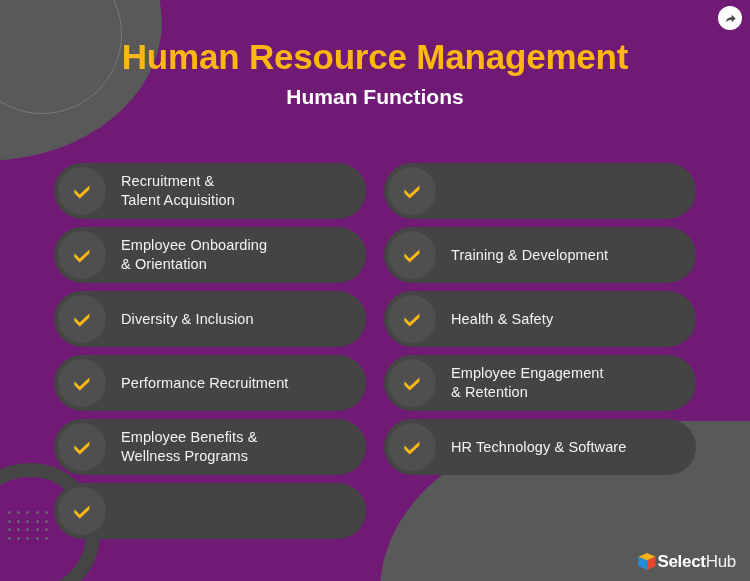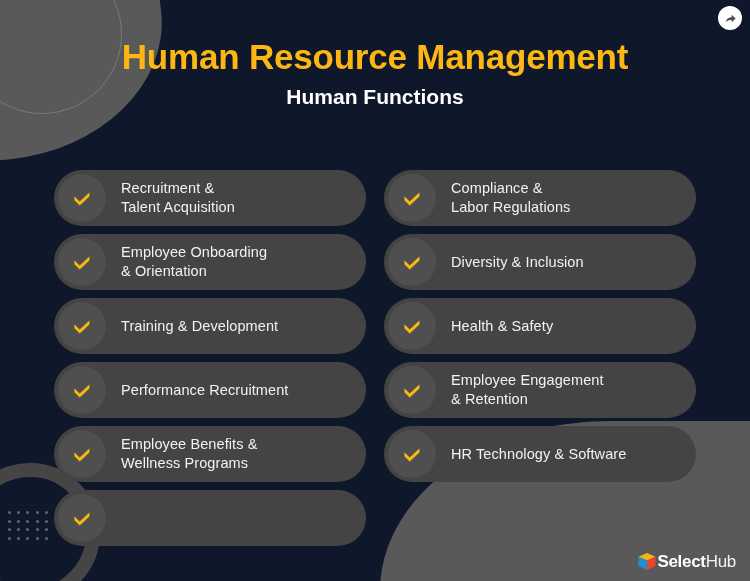--- a/index.html
+++ b/index.html
@@ -14,21 +14,21 @@
     font-family: "Liberation Sans", sans-serif;
     background: #4d4d4d;
     position: relative;
   }
 
   .slide {
     position: absolute;
     inset: 0;
     width: 750px;
     height: 581px;
-    background: #0f172a;
+    background: #701a75;
     overflow: hidden;
   }
 
   
   .deco { position: absolute; pointer-events: none; }
 
   .deco-top-left {
     top: -140px;
     left: -170px;
     width: 330px;
@@ -137,21 +137,21 @@
     margin-top: 4px;
     font-size: 21px;
     font-weight: bold;
     color: #ffffff;
     line-height: 26px;
   }
 
   
   .grid {
     position: absolute;
-    top: 170px;
+    top: 163px;
     left: 54px;
     width: 642px;
     display: grid;
     grid-template-columns: 312px 312px;
     column-gap: 18px;
     row-gap: 8px;
     z-index: 5;
   }
 
   .pill {
@@ -260,49 +260,47 @@
       </span>
       <span class="pill-label">Recruitment &amp;
 Talent Acquisition</span>
     </div>
     <div class="pill">
       <span class="check-circle">
         <svg width="20" height="16" viewBox="0 0 20 16">
             <path d="M2.4 6.2 L7.7 11.6 L17.4 2.4 L17.4 6.4 L7.7 15.6 L2.4 10.2 Z" fill="#fcb713"></path>
           </svg>
       </span>
-      <span class="pill-label">Compliance &amp;
-Labor Regulations</span>
     </div>
 
     <div class="pill">
       <span class="check-circle">
         <svg width="20" height="16" viewBox="0 0 20 16">
             <path d="M2.4 6.2 L7.7 11.6 L17.4 2.4 L17.4 6.4 L7.7 15.6 L2.4 10.2 Z" fill="#fcb713"></path>
           </svg>
       </span>
       <span class="pill-label">Employee Onboarding
 &amp; Orientation</span>
     </div>
     <div class="pill">
       <span class="check-circle">
         <svg width="20" height="16" viewBox="0 0 20 16">
             <path d="M2.4 6.2 L7.7 11.6 L17.4 2.4 L17.4 6.4 L7.7 15.6 L2.4 10.2 Z" fill="#fcb713"></path>
           </svg>
       </span>
+      <span class="pill-label">Training &amp; Development</span>
+    </div>
+
+    <div class="pill">
+      <span class="check-circle">
+        <svg width="20" height="16" viewBox="0 0 20 16">
+            <path d="M2.4 6.2 L7.7 11.6 L17.4 2.4 L17.4 6.4 L7.7 15.6 L2.4 10.2 Z" fill="#fcb713"></path>
+          </svg>
+      </span>
       <span class="pill-label">Diversity &amp; Inclusion</span>
-    </div>
-
-    <div class="pill">
-      <span class="check-circle">
-        <svg width="20" height="16" viewBox="0 0 20 16">
-            <path d="M2.4 6.2 L7.7 11.6 L17.4 2.4 L17.4 6.4 L7.7 15.6 L2.4 10.2 Z" fill="#fcb713"></path>
-          </svg>
-      </span>
-      <span class="pill-label">Training &amp; Development</span>
     </div>
     <div class="pill">
       <span class="check-circle">
         <svg width="20" height="16" viewBox="0 0 20 16">
             <path d="M2.4 6.2 L7.7 11.6 L17.4 2.4 L17.4 6.4 L7.7 15.6 L2.4 10.2 Z" fill="#fcb713"></path>
           </svg>
       </span>
       <span class="pill-label">Health &amp; Safety</span>
     </div>
 

